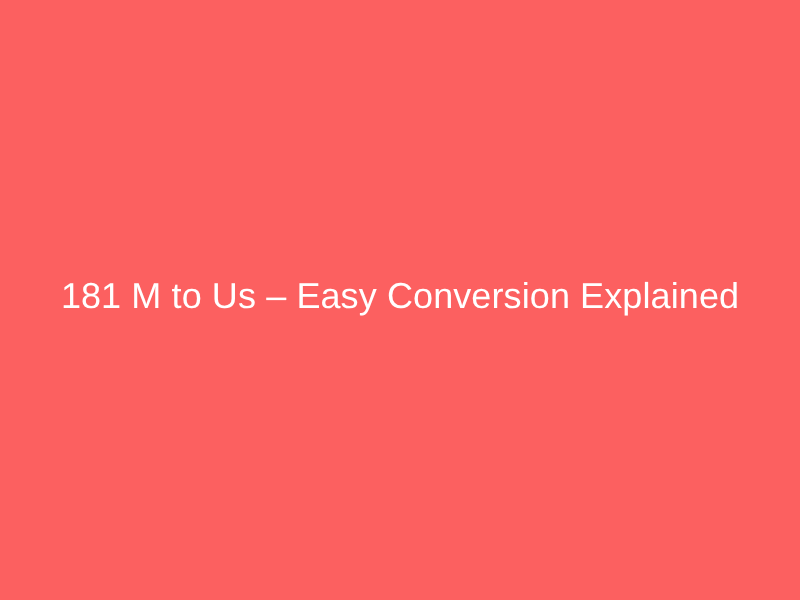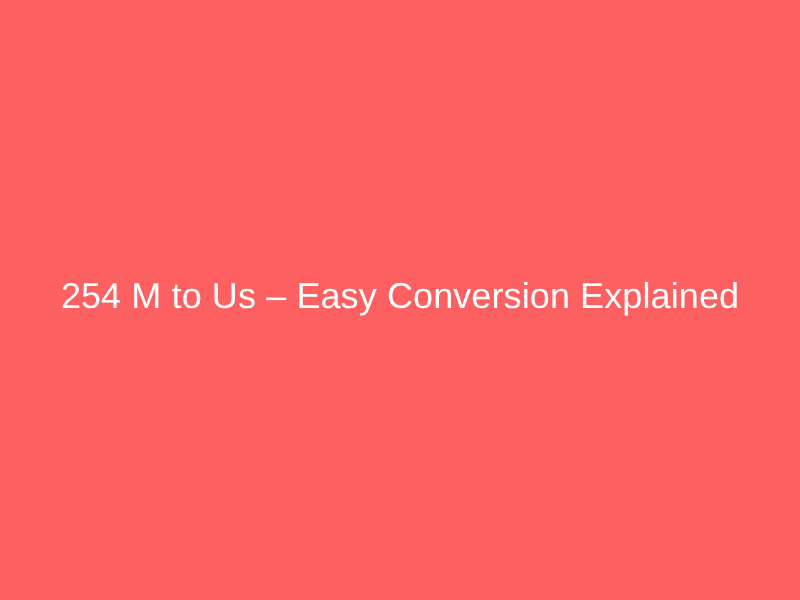--- a/index.html
+++ b/index.html
@@ -48,15 +48,15 @@
     -webkit-font-smoothing: antialiased;
     
     transform: translateY(-4px);
   }
 </style>
 </head>
 <body>
 
 <div class="placeholder-canvas">
 
-  <h1 class="headline">254 M to Us – Easy Conversion Explained</h1>
+  <h1 class="headline">181 M to Us – Easy Conversion Explained</h1>
 
 </div>
 
 </body></html>

